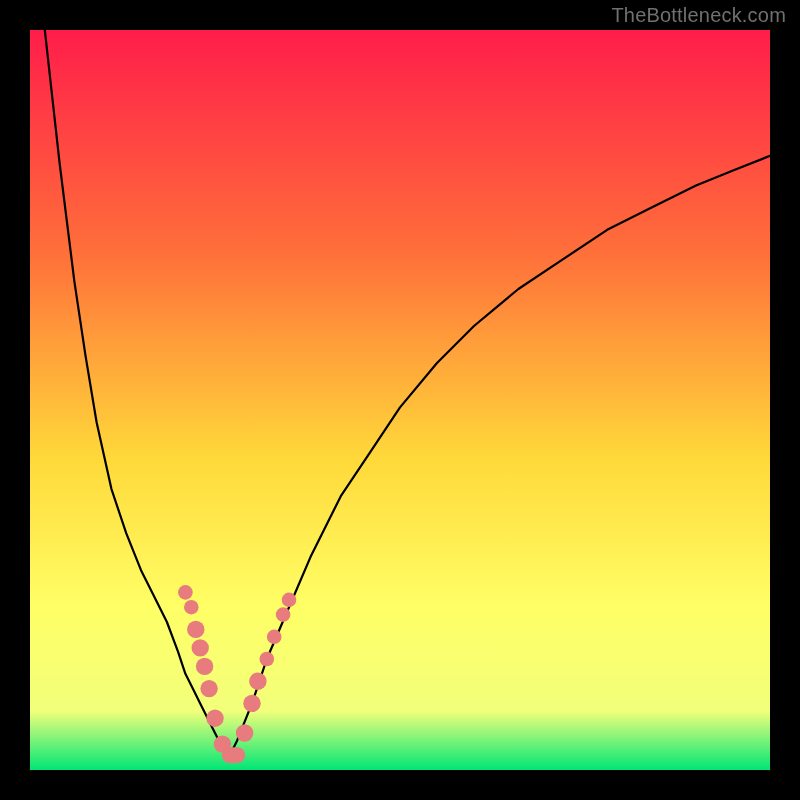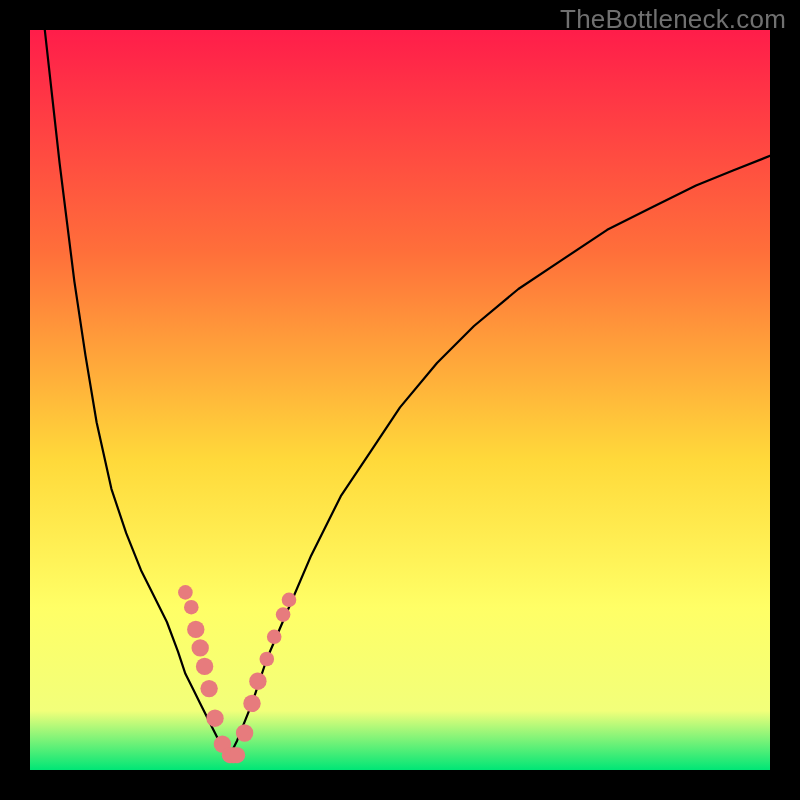--- a/index.html
+++ b/index.html
@@ -13,21 +13,21 @@
   }
   .frame {
     position: absolute;
     inset: 0;
     background: #000;
   }
   .watermark {
     position: absolute;
     top: 4px;
     right: 14px;
-    font-size: 26px;
+    font-size: 20px;
     font-weight: 500;
     color: #707070;
     letter-spacing: 0.2px;
     user-select: none;
   }
   .plot-wrap {
     position: absolute;
     left: 30px;
     top: 30px;
     width: 740px;

